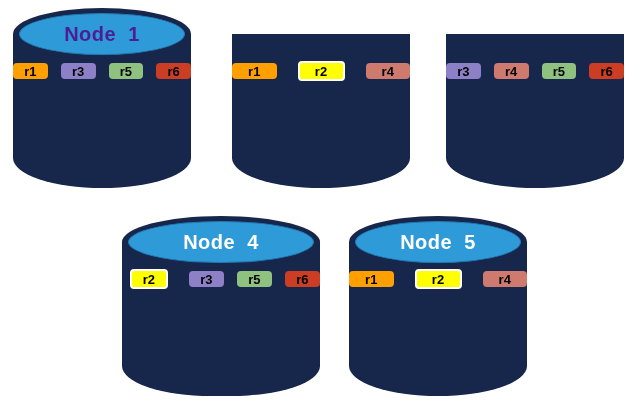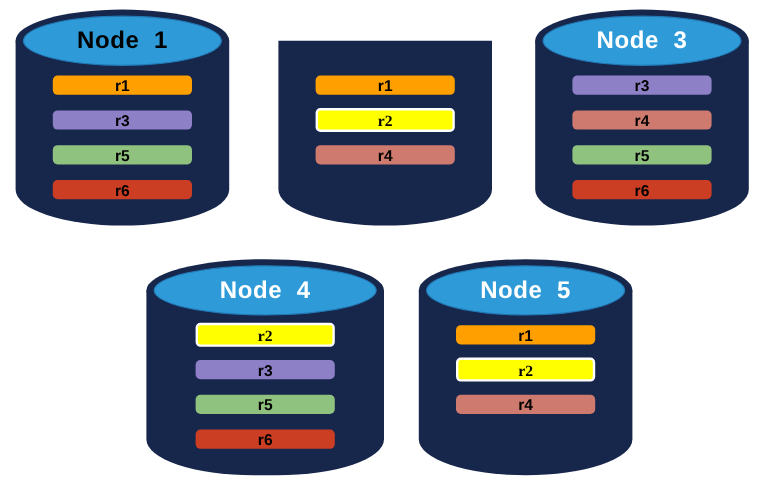--- a/index.html
+++ b/index.html
@@ -58,56 +58,55 @@
     letter-spacing: 0.5px;
     white-space: pre;
     user-select: none;
   }
   .bars {
     position: absolute;
     left: 0;
     right: 0;
     top: 55px;
     display: flex;
-    flex-direction: column;
+    flex-direction: row;
     align-items: center;
     gap: 13px;
   }
   .bar {
     box-sizing: border-box;
     width: 116px;
     height: 16px;
     border-radius: 4px;
     display: flex;
     align-items: center;
     justify-content: center;
   }
   .bar.bordered {
     height: 20px;
     margin: -2px 8px;
     border: 2px solid #ffffff;
-    font-family: Liberation Serif, serif;
   }
   .bar span {
     color: #000000;
     font-size: 13px;
     font-weight: bold;
     line-height: 1;
     user-select: none;
   }
 </style>
 </head>
 <body>
 
 <div class="canvas" style="--cyl-body: #17264B; --cyl-top: #2E9BD8;">
     <div class="cylinder" style="left: 13px; top: 8px;">
     <div class="cyl-body"></div>
     <div class="cyl-top">
       <div class="cyl-top-inner">
-        <span class="node-title" style="color: #000000;">Node  1</span>
+        <span class="node-title" style="color: #4c1d95;">Node  1</span>
       </div>
     </div>
     <div class="bars">
         <div class="bar" style="background: rgb(255, 160, 0);">
           <span style="color: rgb(0, 0, 0);">r1</span>
         </div>
         <div class="bar" style="background: rgb(142, 128, 198);">
           <span style="color: rgb(0, 0, 0);">r3</span>
         </div>
         <div class="bar" style="background: rgb(144, 194, 127);">
@@ -127,25 +126,20 @@
         <div class="bar bordered" style="background: rgb(255, 255, 0); border-color: rgb(255, 255, 255);">
           <span style="color: rgb(0, 0, 0);">r2</span>
         </div>
         <div class="bar" style="background: rgb(206, 122, 110);">
           <span style="color: rgb(0, 0, 0);">r4</span>
         </div>
       </div>
   </div>
     <div class="cylinder" style="left: 446px; top: 8px;">
     <div class="cyl-body"></div>
-    <div class="cyl-top">
-      <div class="cyl-top-inner">
-        <span class="node-title" style="color: rgb(255, 255, 255);">Node  3</span>
-      </div>
-    </div>
     <div class="bars">
         <div class="bar" style="background: rgb(142, 128, 198);">
           <span style="color: rgb(0, 0, 0);">r3</span>
         </div>
         <div class="bar" style="background: rgb(206, 122, 110);">
           <span style="color: rgb(0, 0, 0);">r4</span>
         </div>
         <div class="bar" style="background: rgb(144, 194, 127);">
           <span style="color: rgb(0, 0, 0);">r5</span>
         </div>

